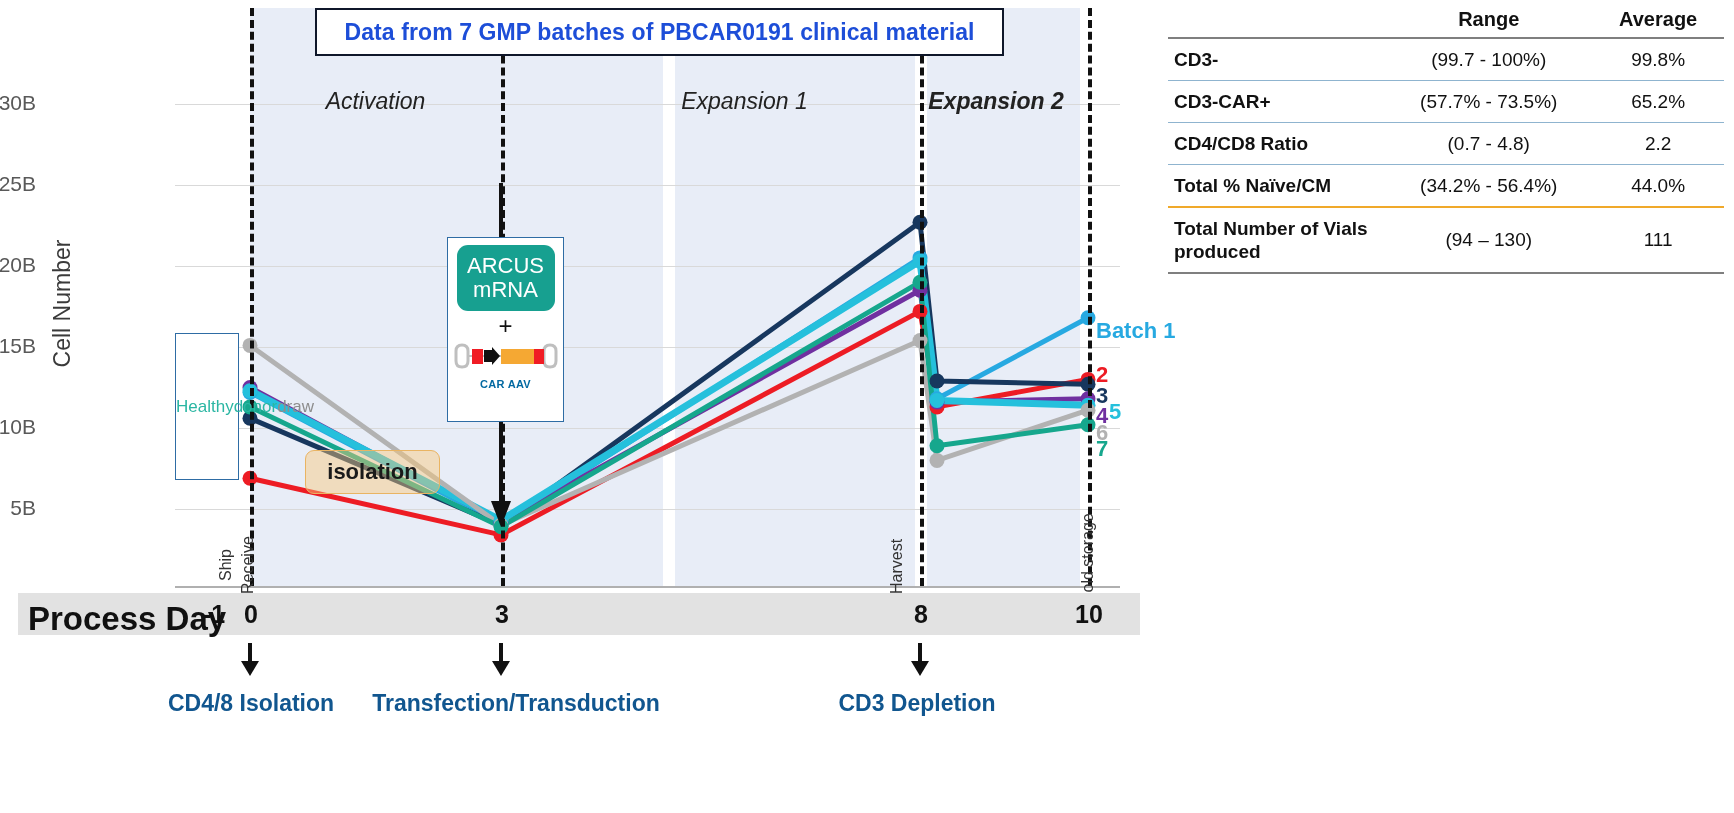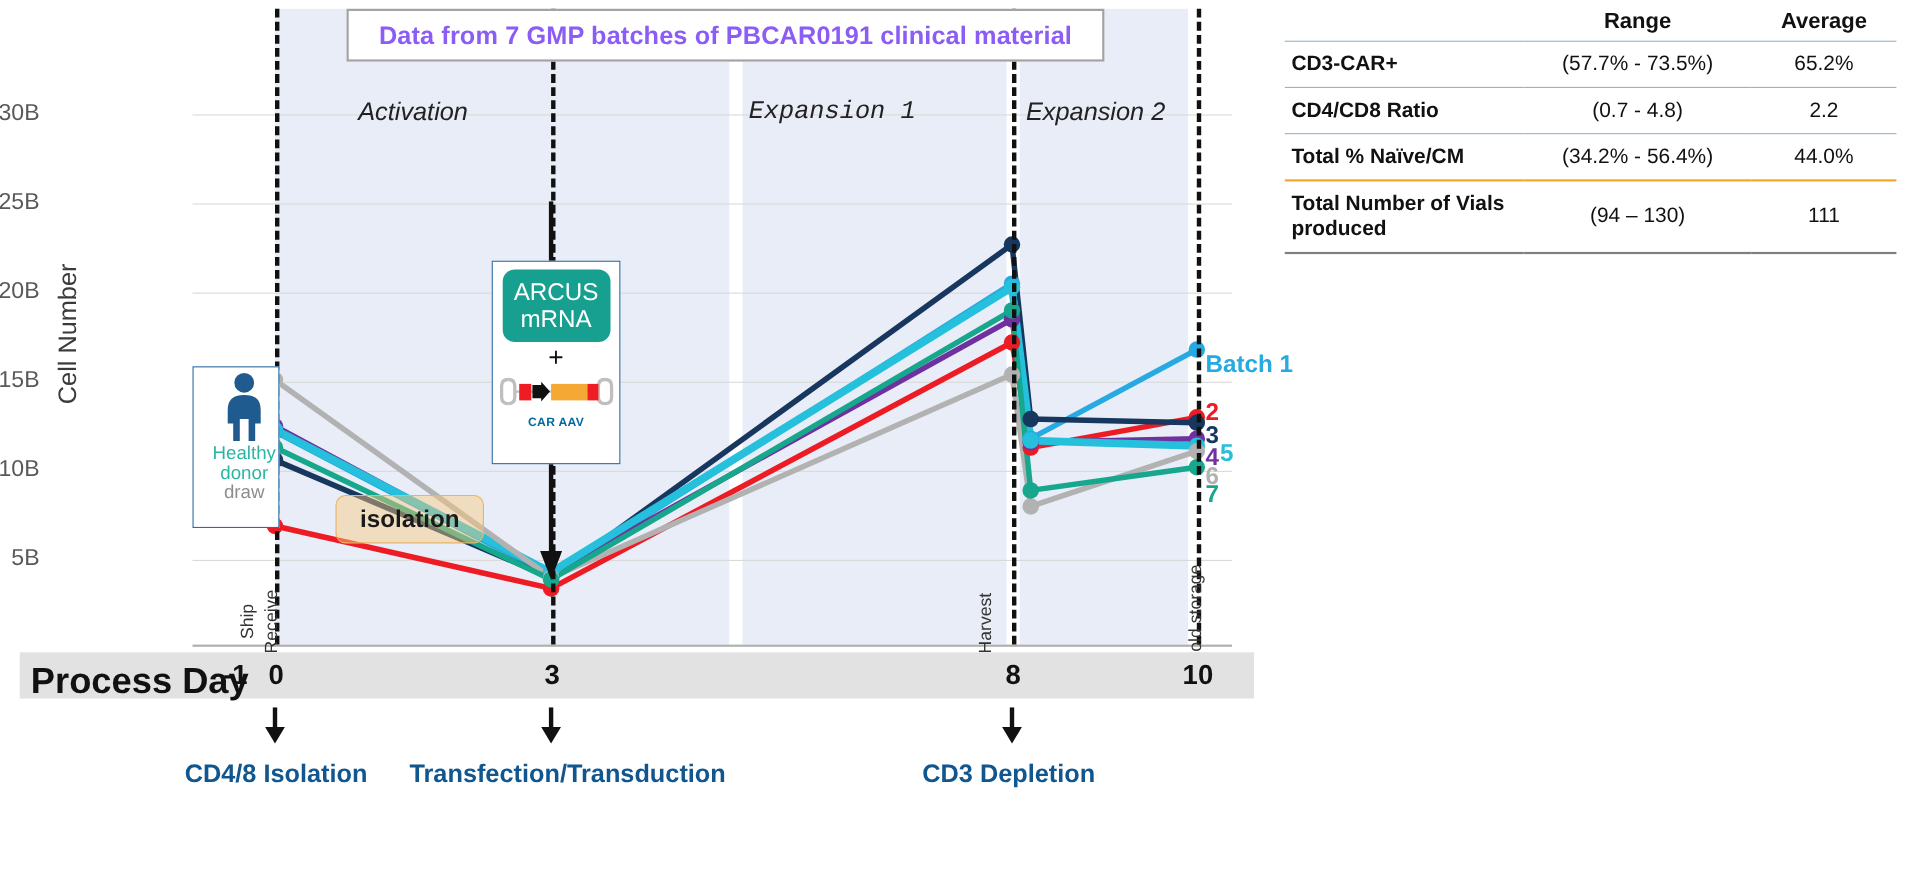--- a/index.html
+++ b/index.html
@@ -39,30 +39,30 @@
     position:absolute;top:0;width:0;border-left:4px dashed #111111;
   }
   
   .phase-label{
     position:absolute;font-style:italic;font-size:23px;color:#222;
     text-align:center;white-space:nowrap;
   }
   
   #title-box{
     position:absolute;left:315px;top:8px;width:685px;height:44px;
-    border:2px solid #a3a3a3;background:#ffffff;
+    border:2px solid #0f172a;background:#ffffff;
     display:flex;align-items:center;justify-content:center;
-    font-weight:bold;font-size:23px;color:#8b5cf6;letter-spacing:.1px;
+    font-weight:bold;font-size:23px;color:#1d4ed8;letter-spacing:.1px;
     z-index:40;
   }
   
   #donor-box{
     position:absolute;left:175px;top:333px;width:62px;height:145px;
     border:1.6px solid #2e6ca4;background:#ffffff;z-index:30;
-    display:flex;flex-direction:column;align-items:center;padding-left:15px;
+    display:flex;flex-direction:row;align-items:center;
   }
   #donor-box svg{margin-top:3px;}
   .donor-t{font-size:17px;line-height:18px;color:#2bb6a3;}
   .donor-g{font-size:17px;line-height:18px;color:#8d8d8d;}
   
   #isolation-box{
     position:absolute;left:305px;top:450px;width:133px;height:42px;
     background:rgba(250,200,120,.45);border:1.5px solid #e9b463;border-radius:9px;
     display:flex;align-items:center;justify-content:center;
     font-weight:bold;font-size:22px;color:#1a1a1a;z-index:31;
@@ -199,22 +199,22 @@
         <circle cx="762" cy="437.8" r="7.5" fill="#16a78d"></circle>
         <circle cx="913" cy="416.8" r="7.5" fill="#16a78d"></circle>
       </svg>
 
     <div class="vline" style="left:75px;  height:578px;"></div>
     <div class="vline" style="left:326px; height:578px;"></div>
     <div class="vline" style="left:745px; height:578px;"></div>
     <div class="vline" style="left:913px; height:578px;"></div>
 
     <div class="phase-label" style="left:75px;width:251px;top:80px;">Activation</div>
-    <div class="phase-label" style="left:334px;width:495px;top:80px;font-family:Liberation Mono, monospace;">Expansion 1</div>
-    <div class="phase-label" style="left:745px;width:152px;top:80px;">Expansion 2</div>
+    <div class="phase-label" style="left:322px;width:495px;top:80px;">Expansion 1</div>
+    <div class="phase-label" style="left:745px;width:152px;top:80px;font-weight:bold;">Expansion 2</div>
 
     <div class="vnote" style="left:60px;top:555px;">Ship</div>
     <div class="vnote" style="left:82px;top:568px;">Receive</div>
     <div class="vnote" style="left:731px;top:568px;">Harvest</div>
     <div class="vnote" style="left:922px;top:578px;">Cold storage</div>
 
     <div class="blabel" style="left:921px;top:310px;color:#27a9e1;">Batch 1</div>
     <div class="blabel" style="left:921px;top:354px;color:#ed1c24;">2</div>
     <div class="blabel" style="left:921px;top:375px;color:#17375e;">3</div>
     <div class="blabel" style="left:921px;top:395px;color:#7030a0;">4</div>
@@ -293,20 +293,25 @@
   <table>
     <thead>
       <tr>
         <th class="c0"></th>
         <th>Range</th>
         <th>Average</th>
       </tr>
     </thead>
     <tbody id="stats-body">
         <tr>
+          <td class="c0 hr-dark">CD3-</td>
+          <td class="c1 hr-dark">(99.7 - 100%)</td>
+          <td class="c2 hr-dark">99.8%</td>
+        </tr>
+        <tr>
           <td class="c0 hr-blue">CD3-CAR+</td>
           <td class="c1 hr-blue">(57.7% - 73.5%)</td>
           <td class="c2 hr-blue">65.2%</td>
         </tr>
         <tr>
           <td class="c0 hr-blue">CD4/CD8 Ratio</td>
           <td class="c1 hr-blue">(0.7 - 4.8)</td>
           <td class="c2 hr-blue">2.2</td>
         </tr>
         <tr>

